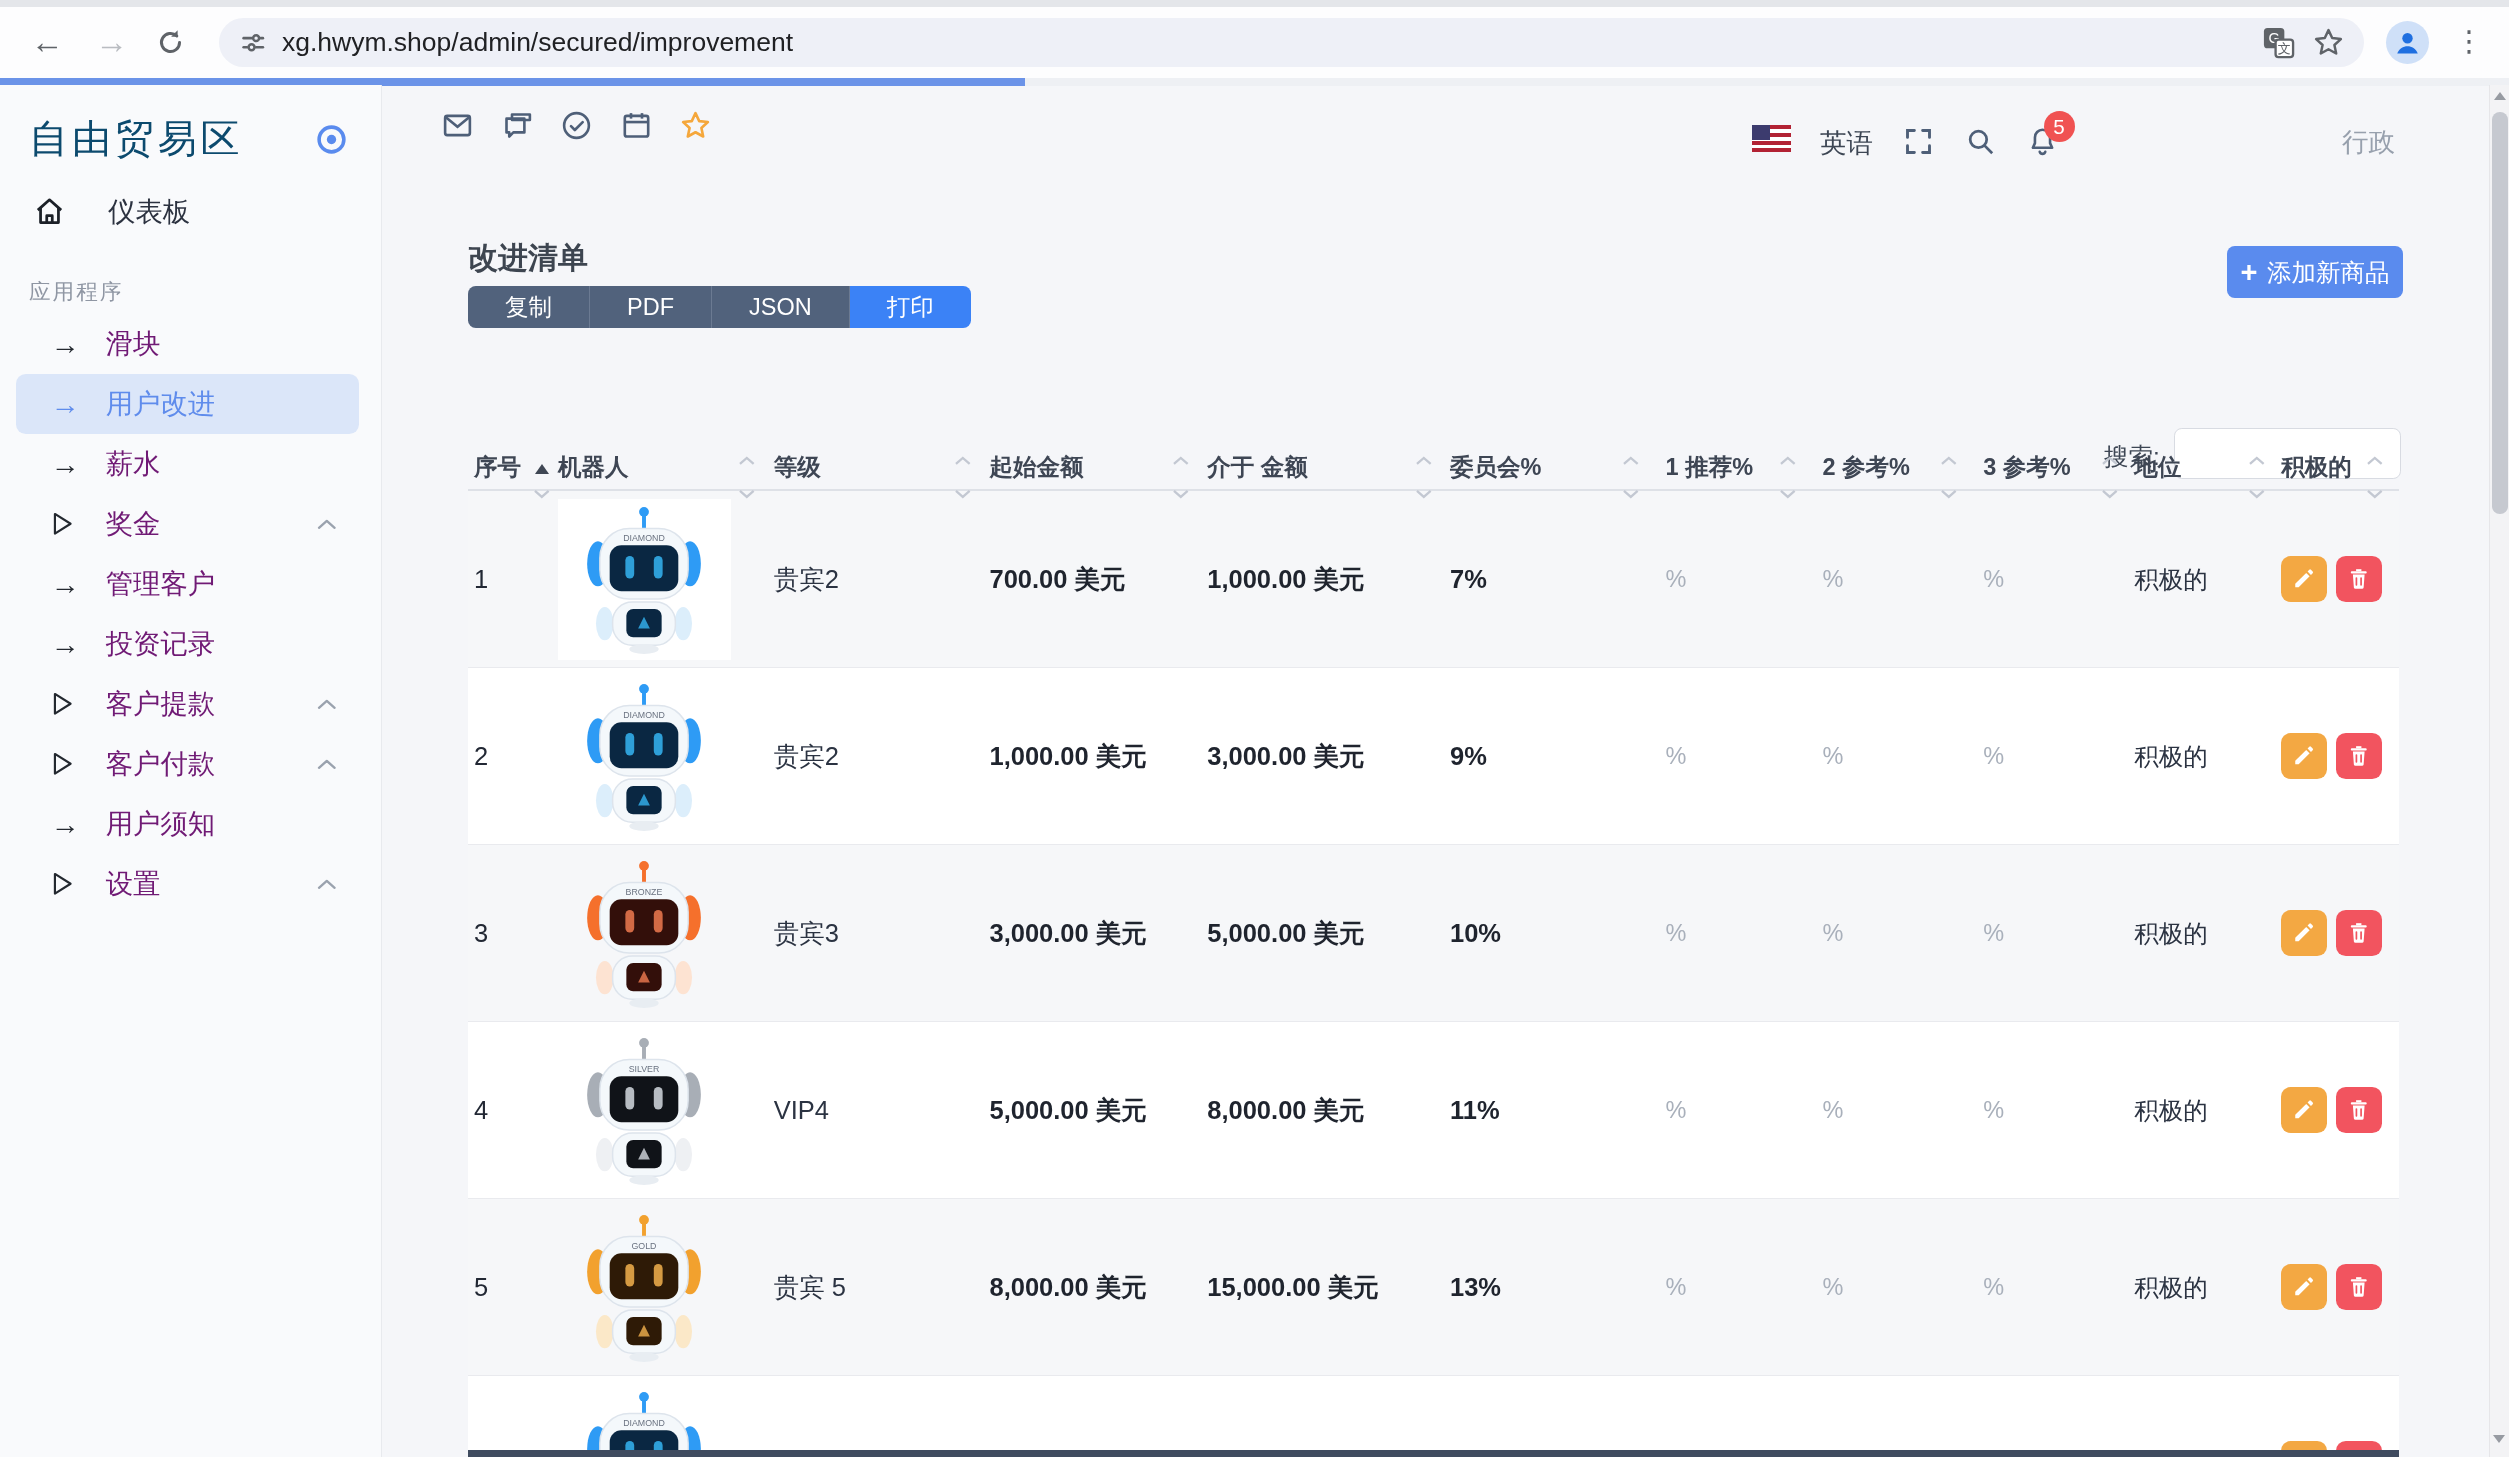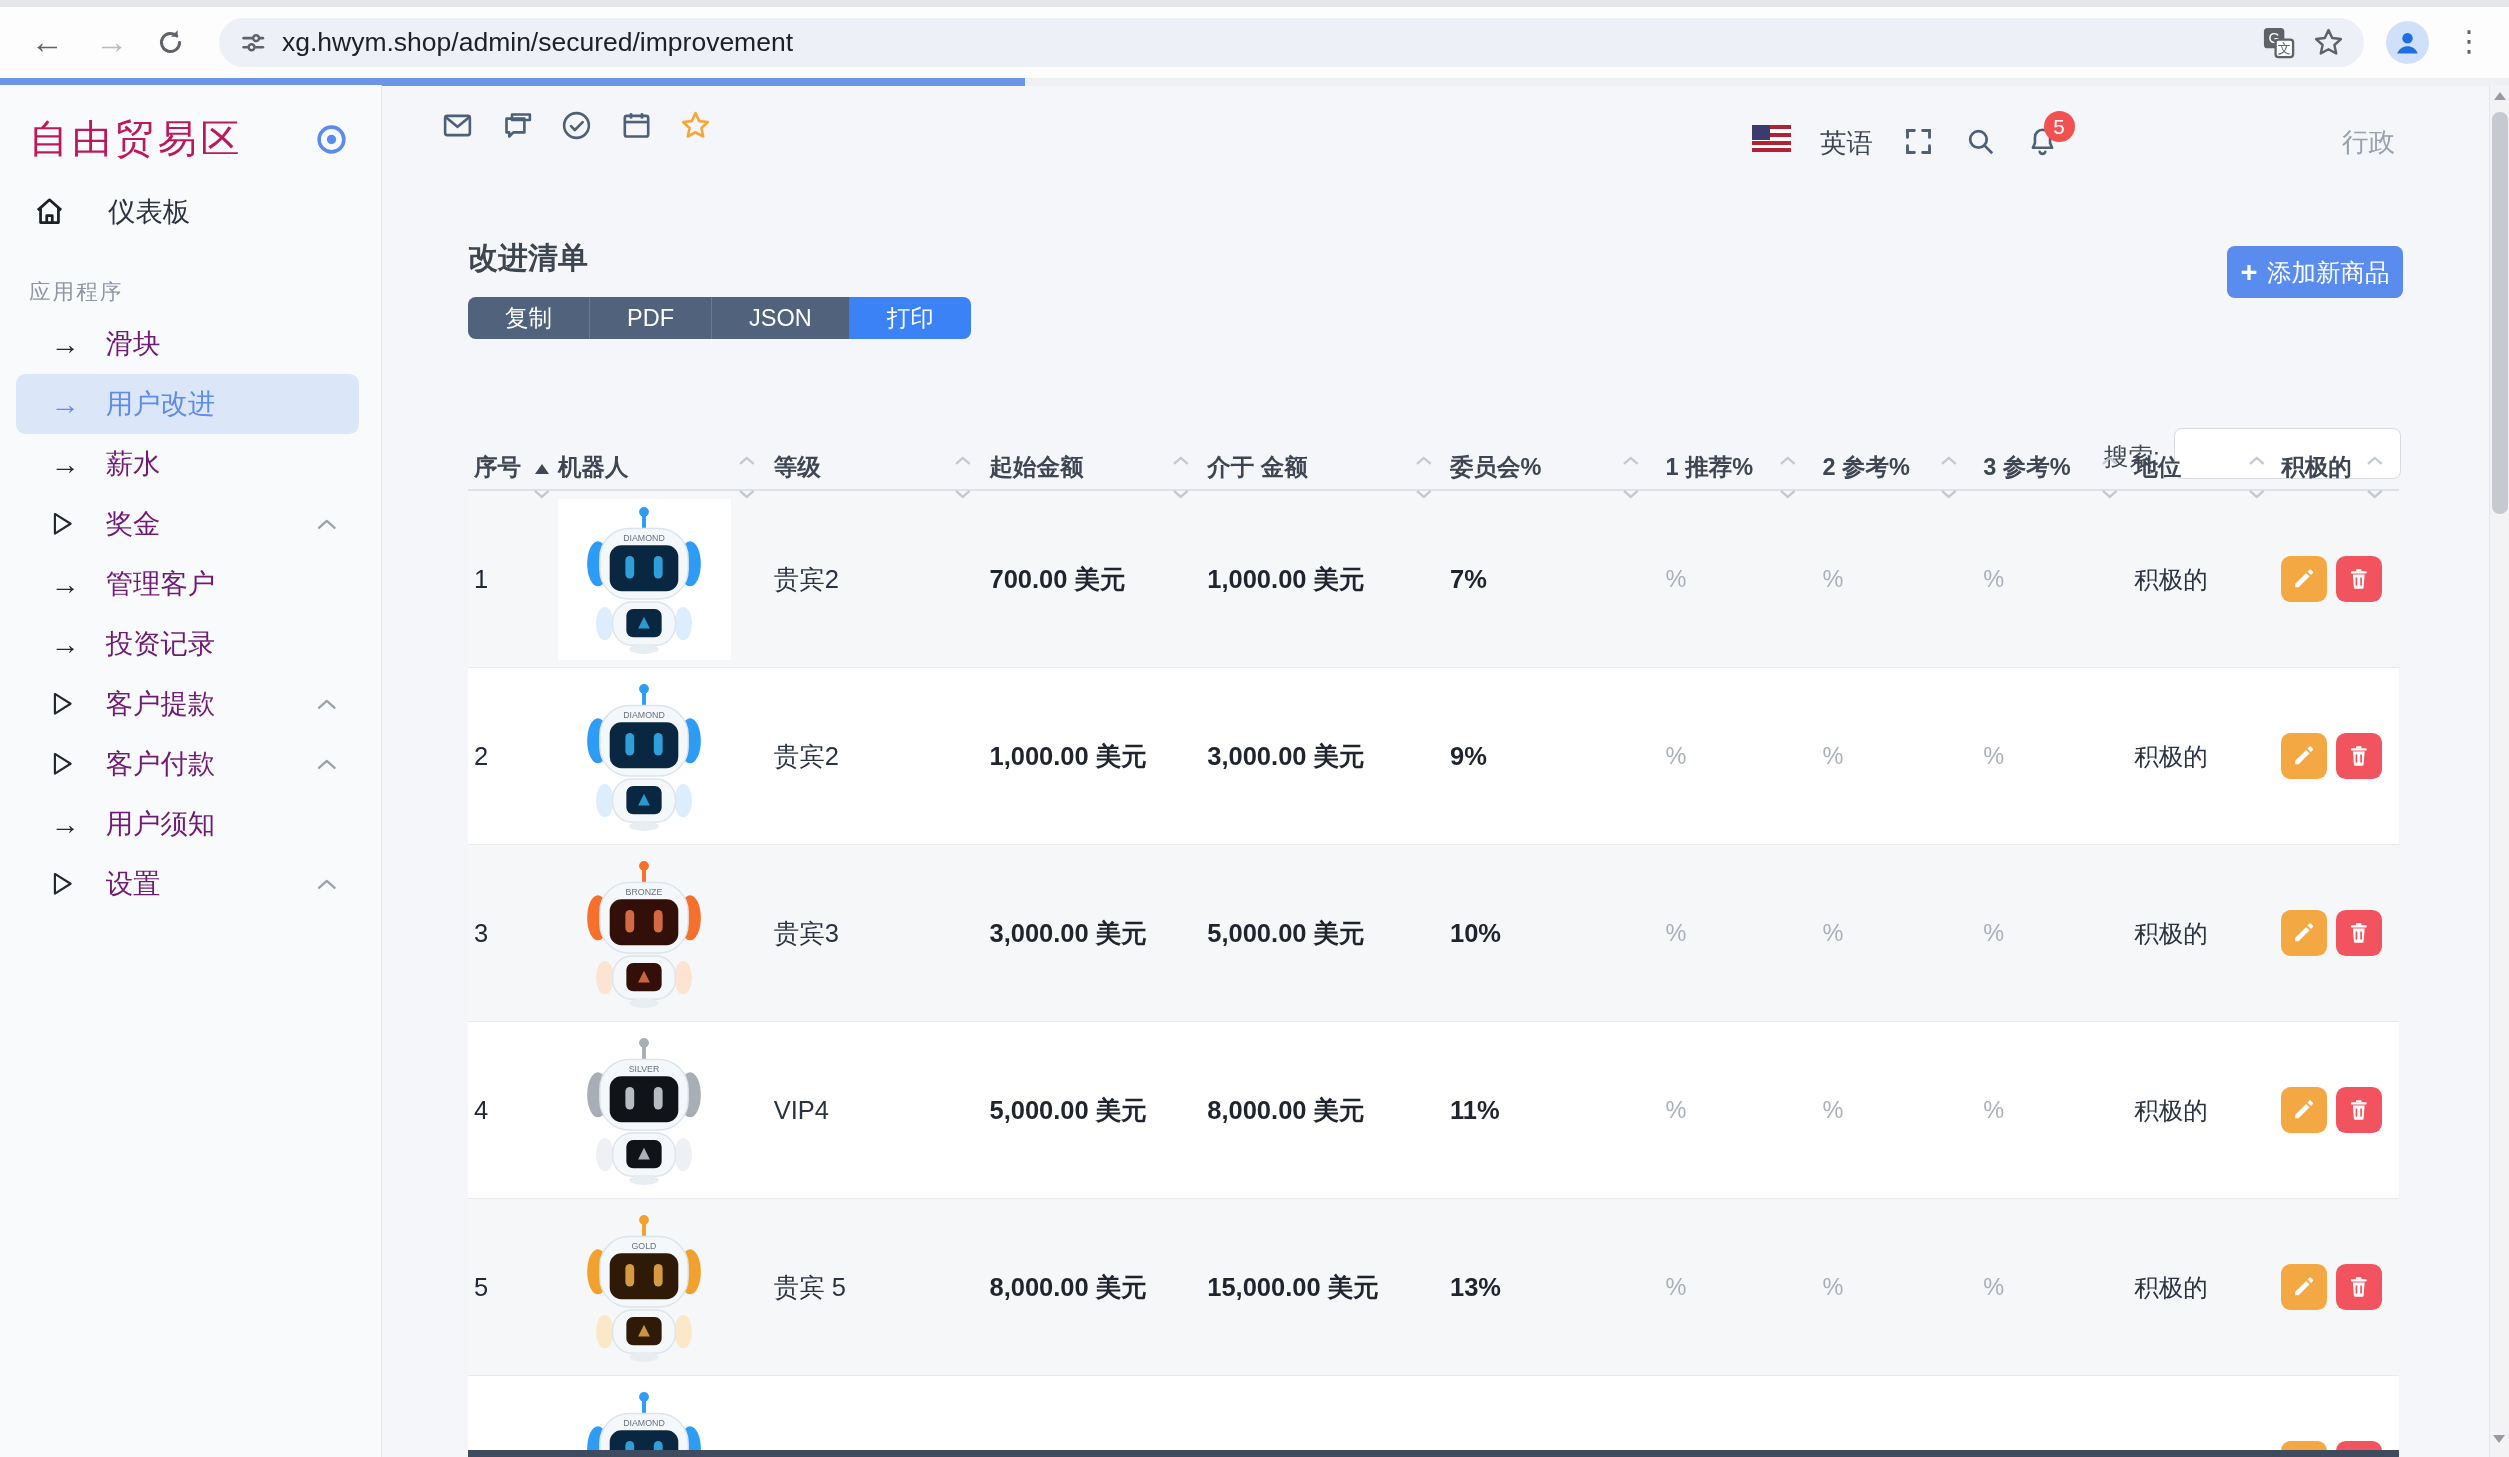--- a/index.html
+++ b/index.html
@@ -19,21 +19,21 @@
   .load-track { height:7.8px; background:#eef0f4; position:relative; }
   .load-bar { position:absolute; left:0; top:0; height:7.8px; }
 
   
   .app { position:absolute; top:85px; left:0; right:0; bottom:0; display:flex; }
   .sidebar { width:382px; background:#f9fafc; border-right:1px solid #e8eaee; position:relative; flex:none; }
   .main { flex:1; position:relative; }
 
   
   .brand-row { position:absolute; left:29px; top:27.4px; width:333px; display:flex; align-items:center; }
-  .brand { font-size:39px; color:#be185d; letter-spacing:3.9px; }
+  .brand { font-size:39px; color:#0c4a6e; letter-spacing:3.9px; }
   .brand-target { margin-left:auto; margin-right:13.7px; }
   .side-item { position:absolute; left:0; width:100%; height:57px; display:flex; align-items:center; padding-left:33px;gap:20px; }
   .side-item .ic { width:55px; flex:none; display:flex; align-items:center; }
   .side-item .lbl { font-size:27.4px; color:#2c3240; }
   .dash-item { top:98px; }
   .section-label { position:absolute; left:29px; top:192px; font-size:21.6px; color:#8f96a3; letter-spacing:2px; }
   .nav-list { position:absolute; top:229px; left:0; right:0; }
   .nav-item { height:60px; display:flex; align-items:center; padding-left:35px; position:relative; margin:0 21.6px 0 15.7px; border-radius:9.8px; cursor:pointer; }
   .nav-item .arrow { font-size:29px; color:#23282f; width:55px; flex:none; }
   .nav-item .tri { width:55px; flex:none; display:flex; align-items:center; }
@@ -48,21 +48,21 @@
   .hdr-right { position:absolute; top:40px; left:1370px; display:flex; gap:29px; }
   .flag { width:39px; height:26.5px; position:relative; background:repeating-linear-gradient(#b22234 0 3.9px,#fff 3.9px 7.8px); overflow:hidden; flex:none; }
   .flag:before { content:""; position:absolute; left:0; top:0; width:17.6px; height:14.7px; background:#3c3b6e; }
   .lang-text { font-size:26.5px; color:#3d4654; }
   .bell-wrap { position:relative; }
   .badge { position:absolute; left:17.6px; top:-13.7px; min-width:31px; height:31px; border-radius:15.7px; color:#fff; font-size:20.6px; display:flex; align-items:center; justify-content:center; }
   .role-text { position:absolute; top:39px; left:1960px; font-size:26.5px; color:#97a0ad; }
 
   
   .page-title { position:absolute; left:86px; top:153px; font-size:30px; color:#3d4550; }
-  .export-group { position:absolute; left:86px; top:212px; display:flex; border-radius:7.8px; overflow:hidden;justify-content:center; }
+  .export-group { position:absolute; left:86px; top:201px; display:flex; border-radius:7.8px; overflow:hidden;justify-content:center; }
   .export-btn { height:42px; padding:0 37px; color:#fff; font-size:23.5px; border:none; cursor:pointer; border-right:1px solid #6b7a92; display:flex; align-items:center; }
   .export-btn:last-child { border-right:none; }
   .add-btn { position:absolute; left:1845px; top:161px; width:176px; height:52px; border:none; border-radius:7.8px; color:#fff; font-size:24.5px; cursor:pointer; display:flex; align-items:center; justify-content:center; gap:9.8px; }
   .add-plus { font-size:29px; font-weight:bold; line-height:1; }
   .search-label { position:absolute; left:1722px; top:355px; font-size:24.5px; color:#3d4654; }
   .search-input { position:absolute; left:1792px; top:343px; width:227px; height:51px; border:1px solid #d8dbe2; border-radius:7.8px; background:#fff; font-size:24.5px; padding:0 13.7px; color:#2c3240; }
 
   
   .tbl { position:absolute; left:86px; top:359px; width:1931px; }
   .thead { display:flex; height:47px; align-items:flex-end; border-bottom:2px solid #dee1e7; position:relative; }

